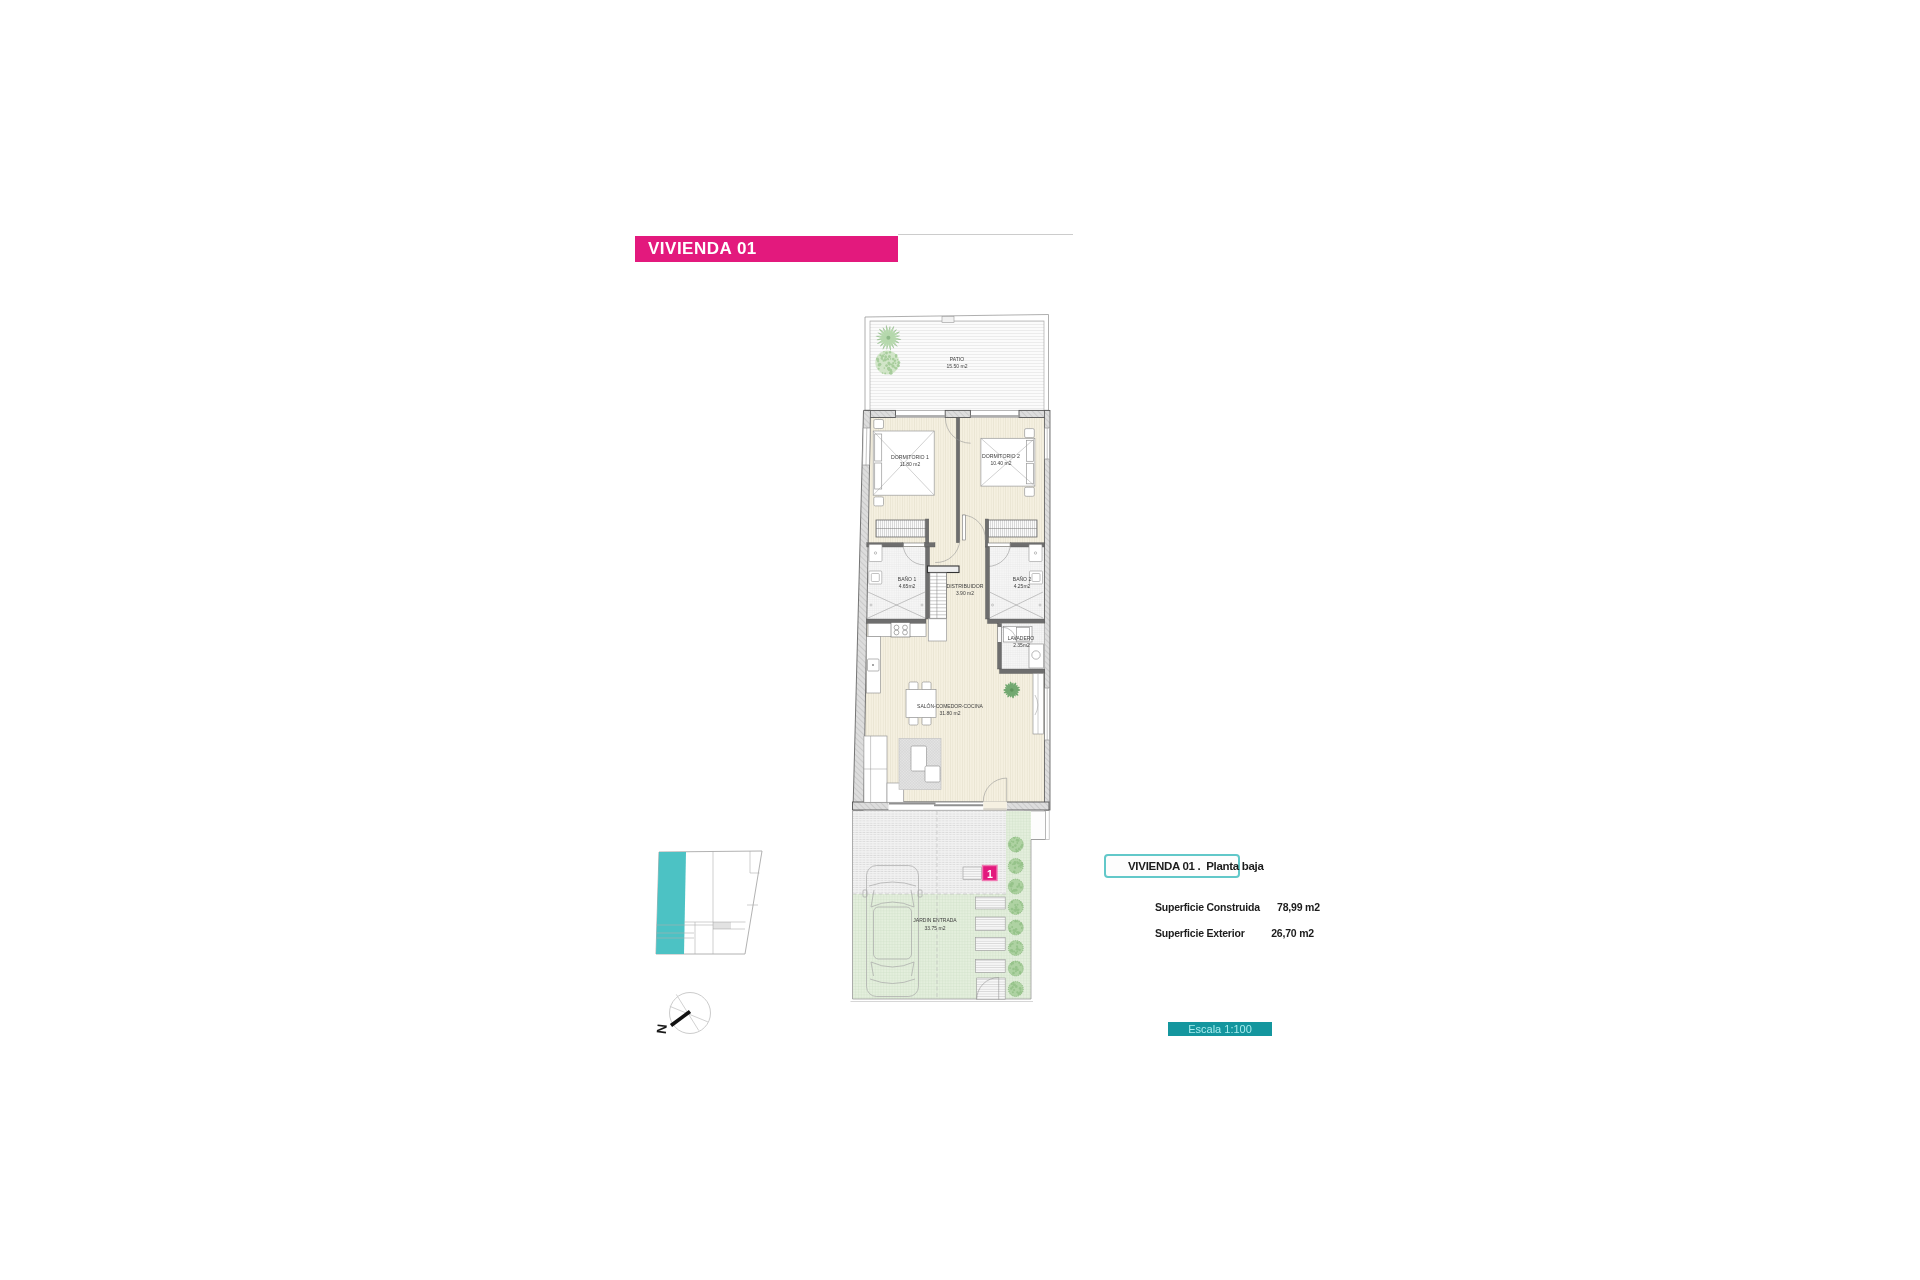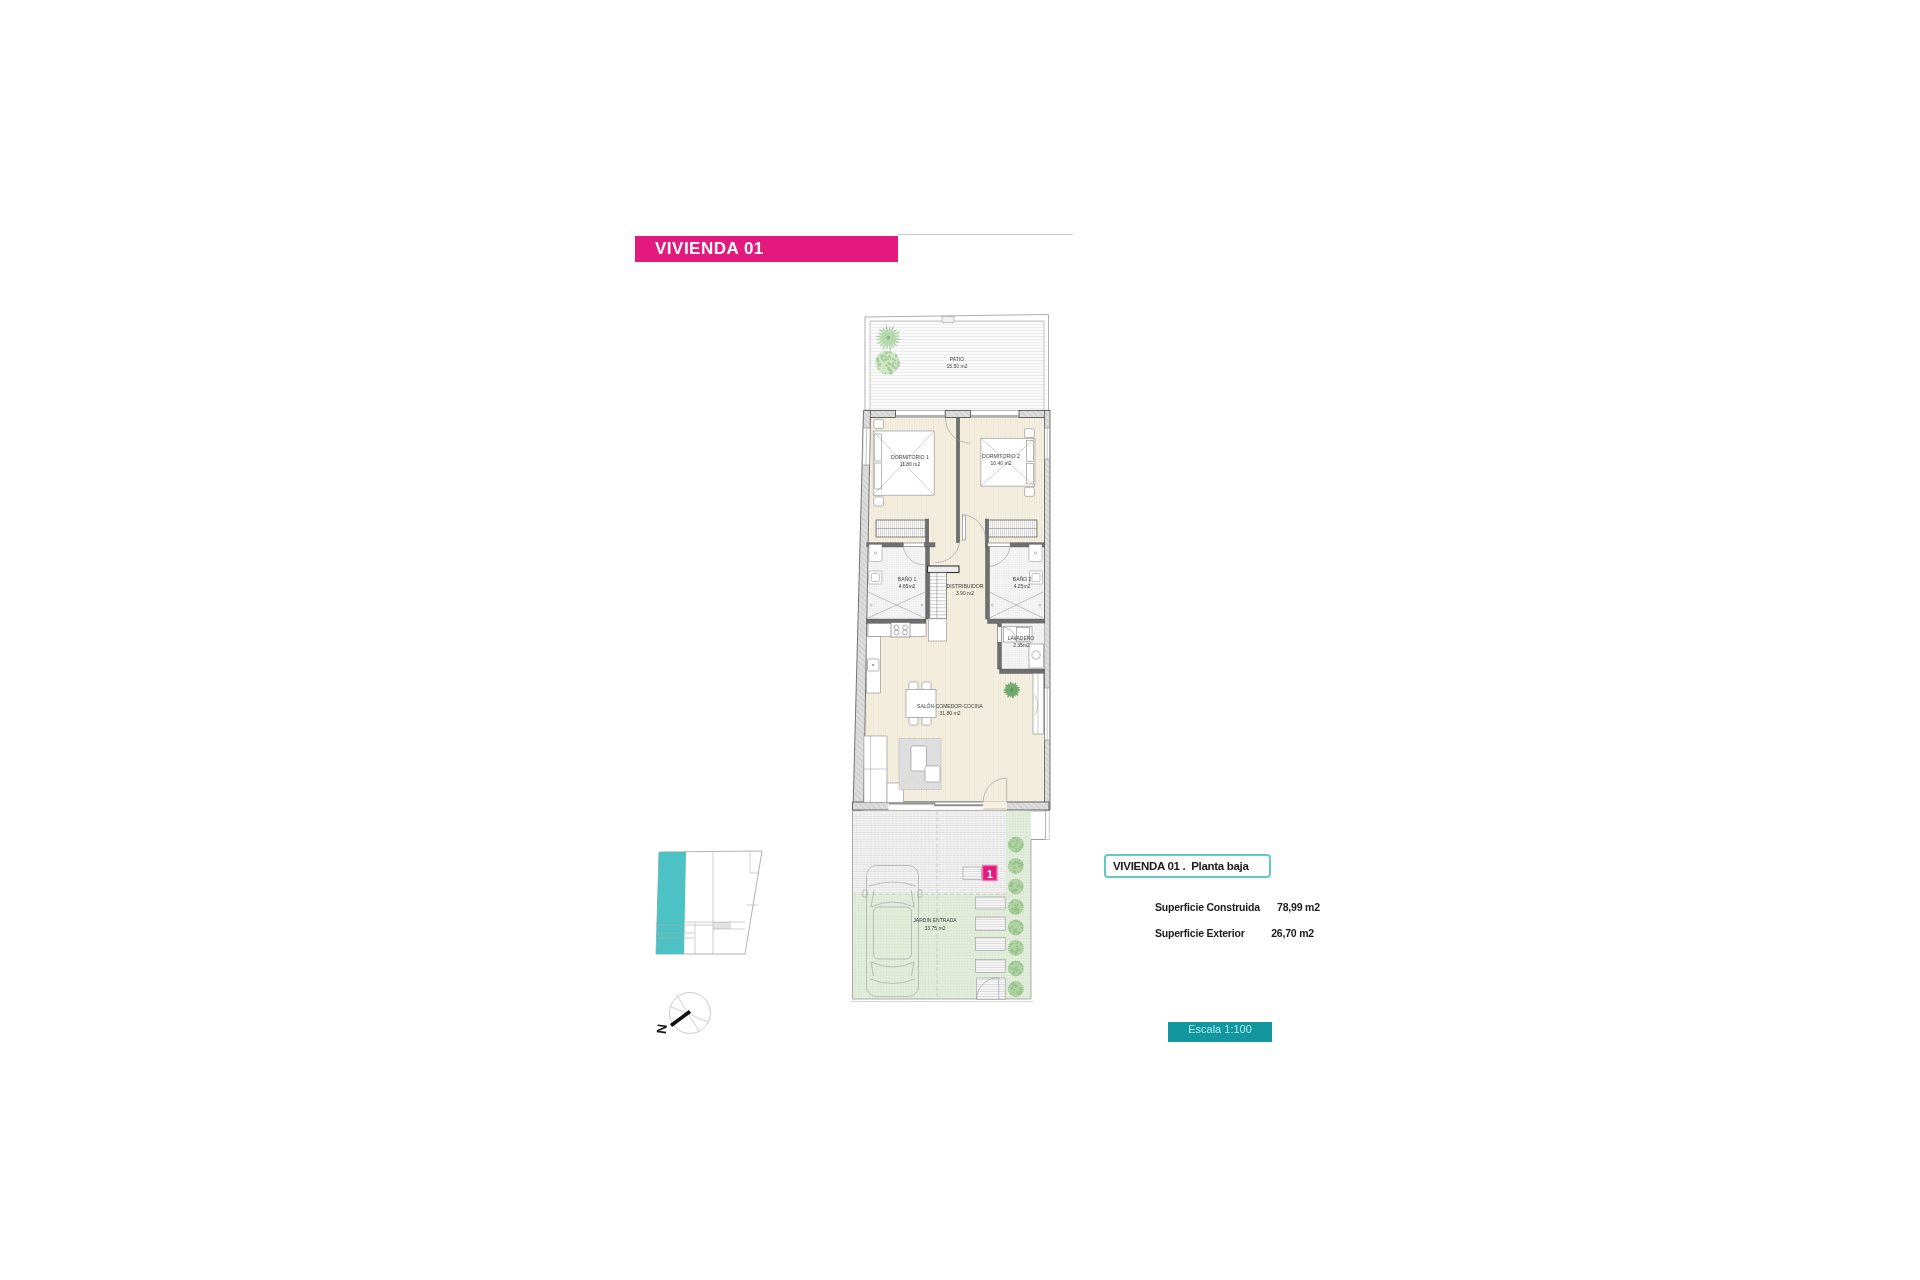--- a/index.html
+++ b/index.html
@@ -1,23 +1,23 @@
 <!DOCTYPE html>
 <html><head>
 <meta charset="utf-8">
 <style>
 html,body{margin:0;padding:0;background:#ffffff;width:1920px;height:1280px;overflow:hidden;}
 *{box-sizing:border-box;}
 body{font-family:"Liberation Sans",sans-serif;}
 .abs{position:absolute;}
-#banner{left:635px;top:236px;width:263px;height:26px;background:#e3197d;color:#ffffff;font-weight:bold;font-size:17px;line-height:26px;padding-left:20px;letter-spacing:.5px;}
+#banner{left:635px;top:236px;width:263px;height:26px;background:#e3197d;color:#ffffff;font-weight:bold;font-size:17px;line-height:26px;padding-left:13px;letter-spacing:.5px;}
 #topline{left:898px;top:234px;width:175px;height:1px;background:#cccccc;}
-#infobox{left:1104px;top:854px;width:167px;height:24px;border:2px solid #62c8c9;border-radius:4px;background:#fdfdfd;font-weight:bold;font-size:11.5px;letter-spacing:-0.3px;line-height:20px;color:#1c1c1c;padding-left:7px;white-space:nowrap;}
+#infobox{left:1104px;top:854px;width:136px;height:24px;border:2px solid #62c8c9;border-radius:4px;background:#fdfdfd;font-weight:bold;font-size:11.5px;letter-spacing:-0.3px;line-height:20px;color:#1c1c1c;padding-left:22px;white-space:nowrap;}
 .lbl{font-weight:bold;font-size:10.5px;letter-spacing:-0.2px;color:#1c1c1c;white-space:nowrap;margin-left:44px;}
-#escala{left:1168px;top:1022px;width:104px;height:20px;background:#14969e;color:#a8ecee;font-size:11px;line-height:14px;text-align:center;}
+#escala{left:1168px;top:1022px;width:104px;height:14px;background:#14969e;color:#a8ecee;font-size:11px;line-height:14px;text-align:center;}
 </style>
 </head>
 <body>
 <div id="banner" class="abs">VIVIENDA 01</div>
 <div id="topline" class="abs"></div>
 <div id="infobox" class="abs">VIVIENDA 01 .&nbsp; Planta baja</div>
 <div class="abs lbl" style="left:1111px;top:901px;">Superficie Construida</div>
 <div class="abs lbl" style="left:1200px;top:901px;width:70px;text-align:right;padding-left:33px;">78,99 m2</div>
 <div class="abs lbl" style="left:1111px;top:927px;">Superficie Exterior</div>
 <div class="abs lbl" style="left:1200px;top:927px;width:70px;text-align:right;">26,70 m2</div>

